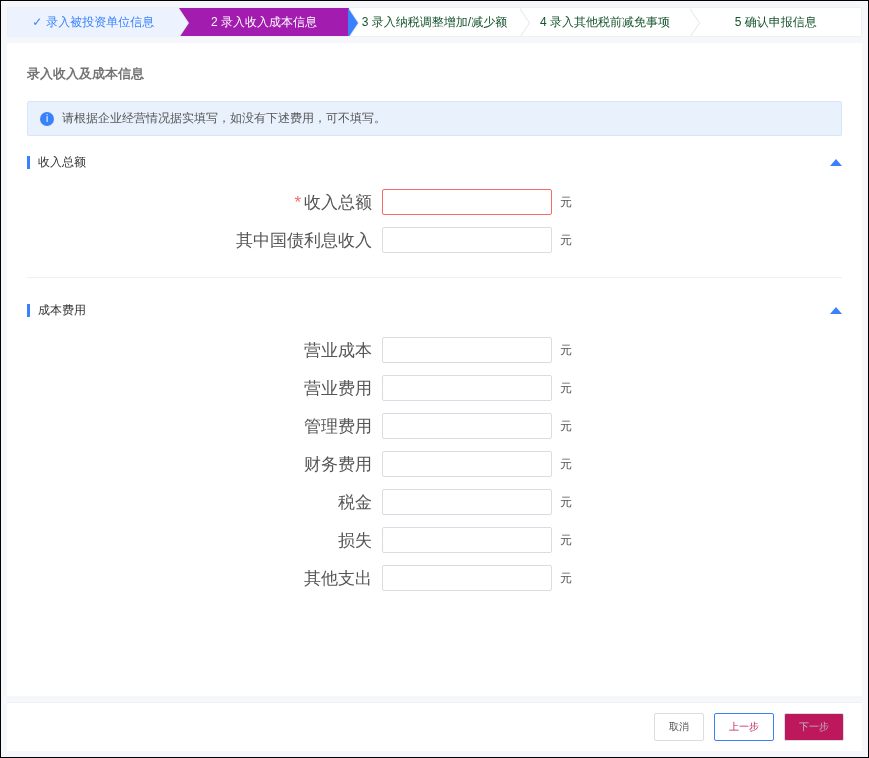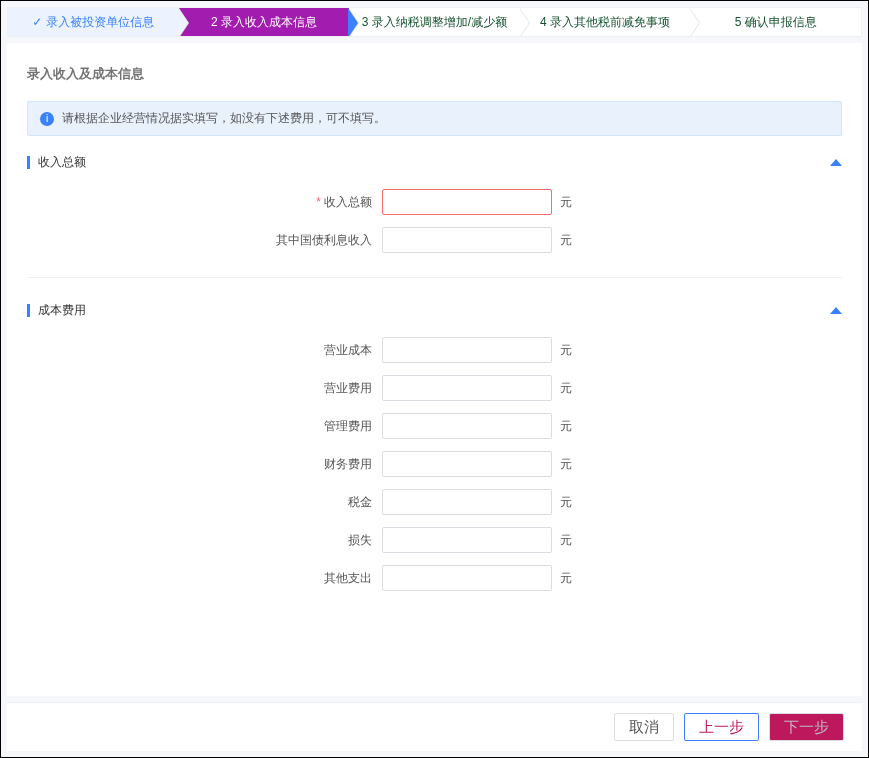--- a/index.html
+++ b/index.html
@@ -140,21 +140,21 @@
     }
     .form-row {
       display: flex;
       align-items: center;
       margin-bottom: 12px;
     }
     .form-label {
       width: 355px;
       text-align: right;
       padding-right: 10px;
-      font-size: 12px;
+      font-size: 17px;
       color: #555;
     }
     .form-label .req { color: #f56c6c; margin-right: 3px; }
     .form-input {
       width: 170px;
       height: 26px;
       border: 1px solid #d9dce1;
       border-radius: 2px;
       padding: 0 8px;
       font-size: 12px;
@@ -177,21 +177,21 @@
       border-top: 1px solid #eef0f3;
       padding: 10px 18px;
       display: flex;
       justify-content: flex-end;
       gap: 10px;
       margin: 0 6px 6px 6px;
     }
     .btn {
       height: 28px;
       padding: 0 14px;
-      font-size: 15px;
+      font-size: 10px;
       border: 1px solid #d9dce1;
       background: #fff;
       border-radius: 2px;
       cursor: pointer;
       color: #555;
     }
     .btn.primary-outline {
       border-color: #3a82fb;
       color: #be185d;
     }

